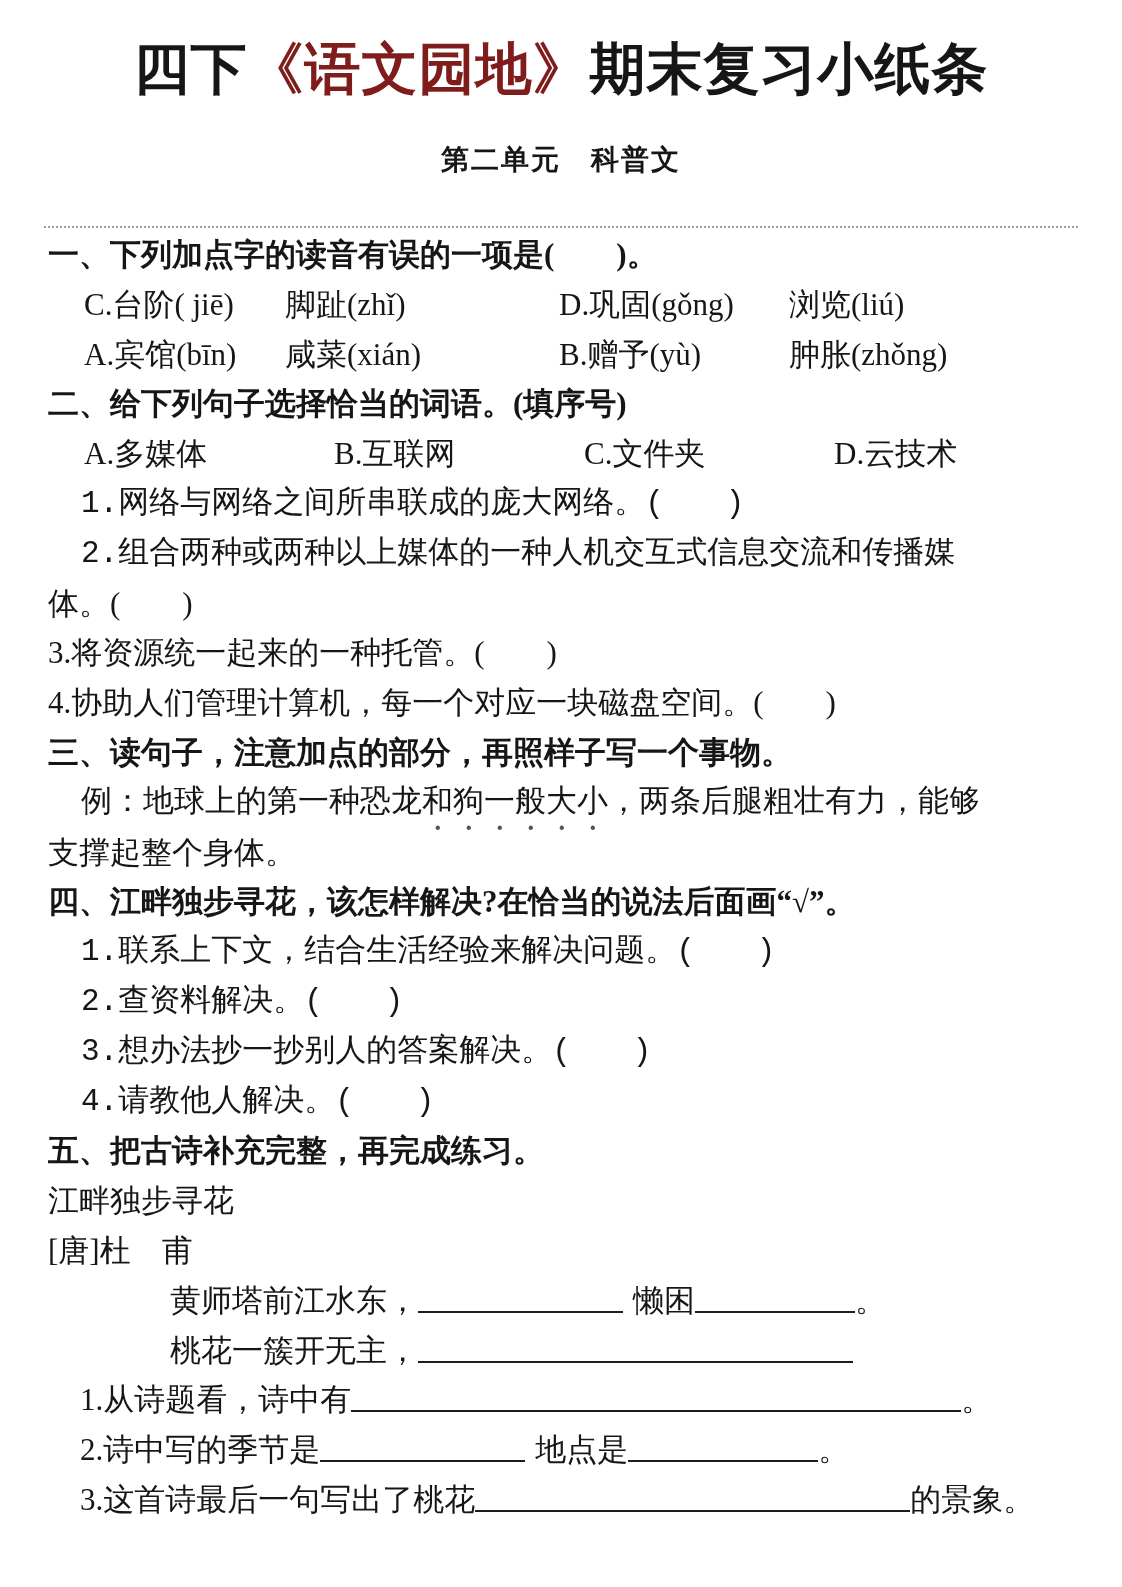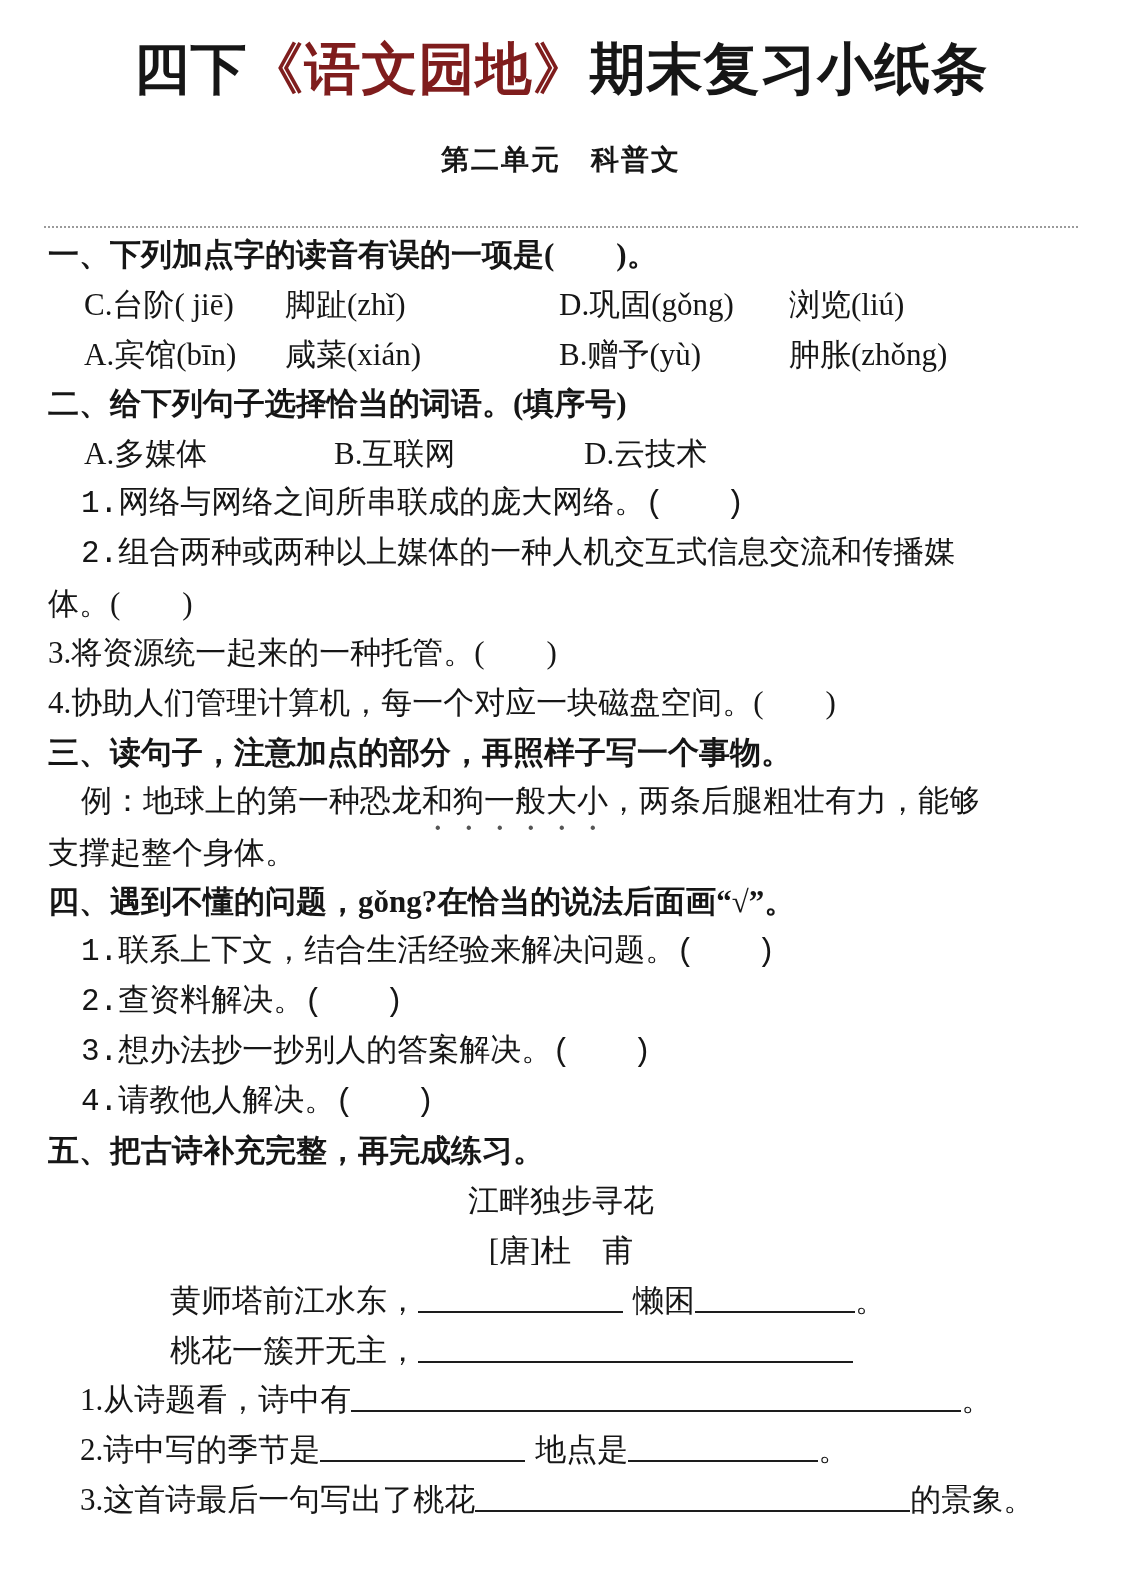--- a/index.html
+++ b/index.html
@@ -36,21 +36,21 @@
   .optrow{display:flex;margin-left:36px;}
   .optrow .opt{width:250px;}
   
   .em-dots{
     -webkit-text-emphasis:filled dot #555;
     -webkit-text-emphasis-position:under left;
     text-emphasis:filled dot #555;
     text-emphasis-position:under left;
   }
   
-  .center{text-align:center;}
+  .center{}
   .poemline{margin-left:122px;}
   .subline{margin-left:32px;}
   
   .blank{
     display:inline-block;border-bottom:2px solid #1d1d1d;
     height:1em;vertical-align:baseline;margin-bottom:-2px;
   }
   .bl205{width:205px;}
   .bl160{width:160px;}
   .bl435{width:435px;}
@@ -85,37 +85,38 @@
         <span class="c3">B.赠予(yù)</span>
         <span>肿胀(zhǒng)</span>
       </div>
     </div>
 
     <div>
       <div class="ln bold">二、给下列句子选择恰当的词语。(填序号)</div>
       <div class="ln optrow">
         <span class="opt">A.多媒体</span>
         <span class="opt">B.互联网</span>
+        <span class="opt">C.文件夹</span>
         <span>D.云技术</span>
       </div>
       <div class="ln ind">1.网络与网络之间所串联成的庞大网络。(　　)</div>
       <div class="ln ind">2.组合两种或两种以上媒体的一种人机交互式信息交流和传播媒</div>
       <div class="ln ind0">体。(　　)</div>
       <div class="ln ind0">3.将资源统一起来的一种托管。(　　)</div>
       <div class="ln ind0">4.协助人们管理计算机，每一个对应一块磁盘空间。(　　)</div>
     </div>
 
     <div>
       <div class="ln bold">三、读句子，注意加点的部分，再照样子写一个事物。</div>
       <div class="ln ind"><span>例：地球上的第一种恐龙</span><span class="em-dots">和狗一般大小</span><span>，两条后腿粗壮有力，能够</span></div>
       <div class="ln ind0">支撑起整个身体。</div>
     </div>
 
     <div>
-      <div class="ln bold">四、遇到不懂的问题，gǒng?在恰当的说法后面画“√”。</div>
+      <div class="ln bold">四、江畔独步寻花，该怎样解决?在恰当的说法后面画“√”。</div>
       <div class="ln ind">1.联系上下文，结合生活经验来解决问题。(　　)</div>
       <div class="ln ind">2.查资料解决。(　　)</div>
       <div class="ln ind">3.想办法抄一抄别人的答案解决。(　　)</div>
       <div class="ln ind">4.请教他人解决。(　　)</div>
     </div>
 
     <div>
       <div class="ln bold">五、把古诗补充完整，再完成练习。</div>
       <div class="ln center">江畔独步寻花</div>
       <div class="ln center">[唐]杜　甫</div>

